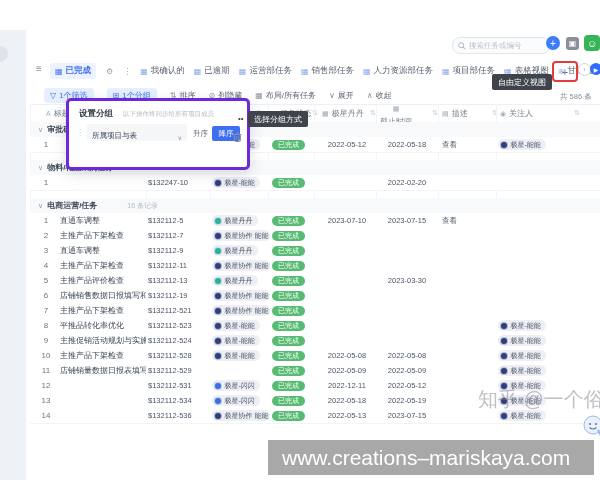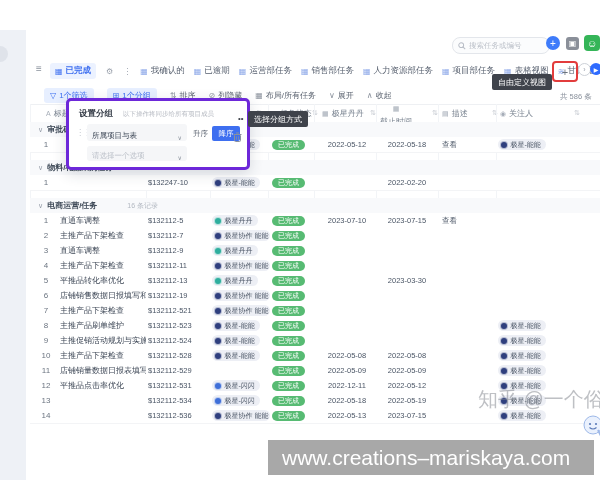--- a/index.html
+++ b/index.html
@@ -356,21 +356,21 @@
         <span class="cell c-status">
           <span class="pill" style="background: rgb(87, 187, 115);">已完成</span>
         </span>
         <span class="cell c-start"></span>
         <span class="cell c-due"></span>
         <span class="cell c-desc"></span>
         <span class="cell c-fol"></span>
       </div>
       <div class="row" style="top: 273px;">
         <span class="cell c-num">5</span>
-        <span class="cell c-title">平推品转化率优化</span>
+        <span class="cell c-title">主推产品评价检查</span>
         <span class="cell c-id">$132112-13</span>
         <span class="cell c-asg">
           <span class="chip">
             <i class="av" style="background: rgb(47, 174, 158);"></i>
             <span class="nm">极星丹丹</span>
           </span>
         </span>
         <span class="cell c-status">
           <span class="pill" style="background: rgb(87, 187, 115);">已完成</span>
         </span>
@@ -410,21 +410,21 @@
         <span class="cell c-status">
           <span class="pill" style="background: rgb(87, 187, 115);">已完成</span>
         </span>
         <span class="cell c-start"></span>
         <span class="cell c-due"></span>
         <span class="cell c-desc"></span>
         <span class="cell c-fol"></span>
       </div>
       <div class="row" style="top: 318px;">
         <span class="cell c-num">8</span>
-        <span class="cell c-title">主推产品刷单维护</span>
+        <span class="cell c-title">平推品转化率优化</span>
         <span class="cell c-id">$132112-523</span>
         <span class="cell c-asg">
           <span class="chip">
             <i class="av" style="background: rgb(47, 63, 126);"></i>
             <span class="nm">极星-能能</span>
           </span>
         </span>
         <span class="cell c-status">
           <span class="pill" style="background: rgb(87, 187, 115);">已完成</span>
         </span>
@@ -497,21 +497,20 @@
         <span class="cell c-desc"></span>
         <span class="cell c-fol">
           <span class="chip">
             <i class="av" style="background: rgb(47, 63, 126);"></i>
             <span class="nm">极星-能能</span>
           </span>
         </span>
       </div>
       <div class="row" style="top: 378px;">
         <span class="cell c-num">12</span>
-        <span class="cell c-title">平推品点击率优化</span>
         <span class="cell c-id">$132112-531</span>
         <span class="cell c-asg">
           <span class="chip">
             <i class="av" style="background: rgb(63, 111, 216);"></i>
             <span class="nm">极星-闪闪</span>
           </span>
         </span>
         <span class="cell c-status">
           <span class="pill" style="background: rgb(87, 187, 115);">已完成</span>
         </span>
@@ -583,24 +582,20 @@
     <div class="pp-desc">降序</div>
     <div class="pp-trash">
       <svg width="9" height="10" viewBox="0 0 9 10">
           <rect x="1.5" y="2.5" width="6" height="7" rx="1" fill="none" stroke="#8a919c"></rect>
           <line x1="0.5" y1="2.5" x2="8.5" y2="2.5" stroke="#8a919c"></line>
           <line x1="3" y1="1" x2="6" y2="1" stroke="#8a919c"></line>
           <line x1="3.4" y1="4.3" x2="3.4" y2="7.8" stroke="#8a919c" stroke-width="0.8"></line>
           <line x1="5.6" y1="4.3" x2="5.6" y2="7.8" stroke="#8a919c" stroke-width="0.8"></line>
         </svg>
     </div>
-    <div class="pp-select pp-sel2">
-      <span class="pp-selph">请选择一个选项</span>
-      <span class="pp-chev">∨</span>
-    </div>
   </div>
   <div class="abs tt-dots">••</div>
   <div class="abs tooltip tt-group">选择分组方式</div>
 
   <div class="abs zhihu">知乎 @一个俗人</div>
   <div class="abs zh-emoji">
     <svg width="22" height="24" viewBox="0 0 22 24">
         <circle cx="11" cy="11" r="9" fill="#eaf1fd" stroke="#9db8e8"></circle>
         <circle cx="8" cy="10" r="1.1" fill="#5b7bb8"></circle>
         <circle cx="14" cy="10" r="1.1" fill="#5b7bb8"></circle>

